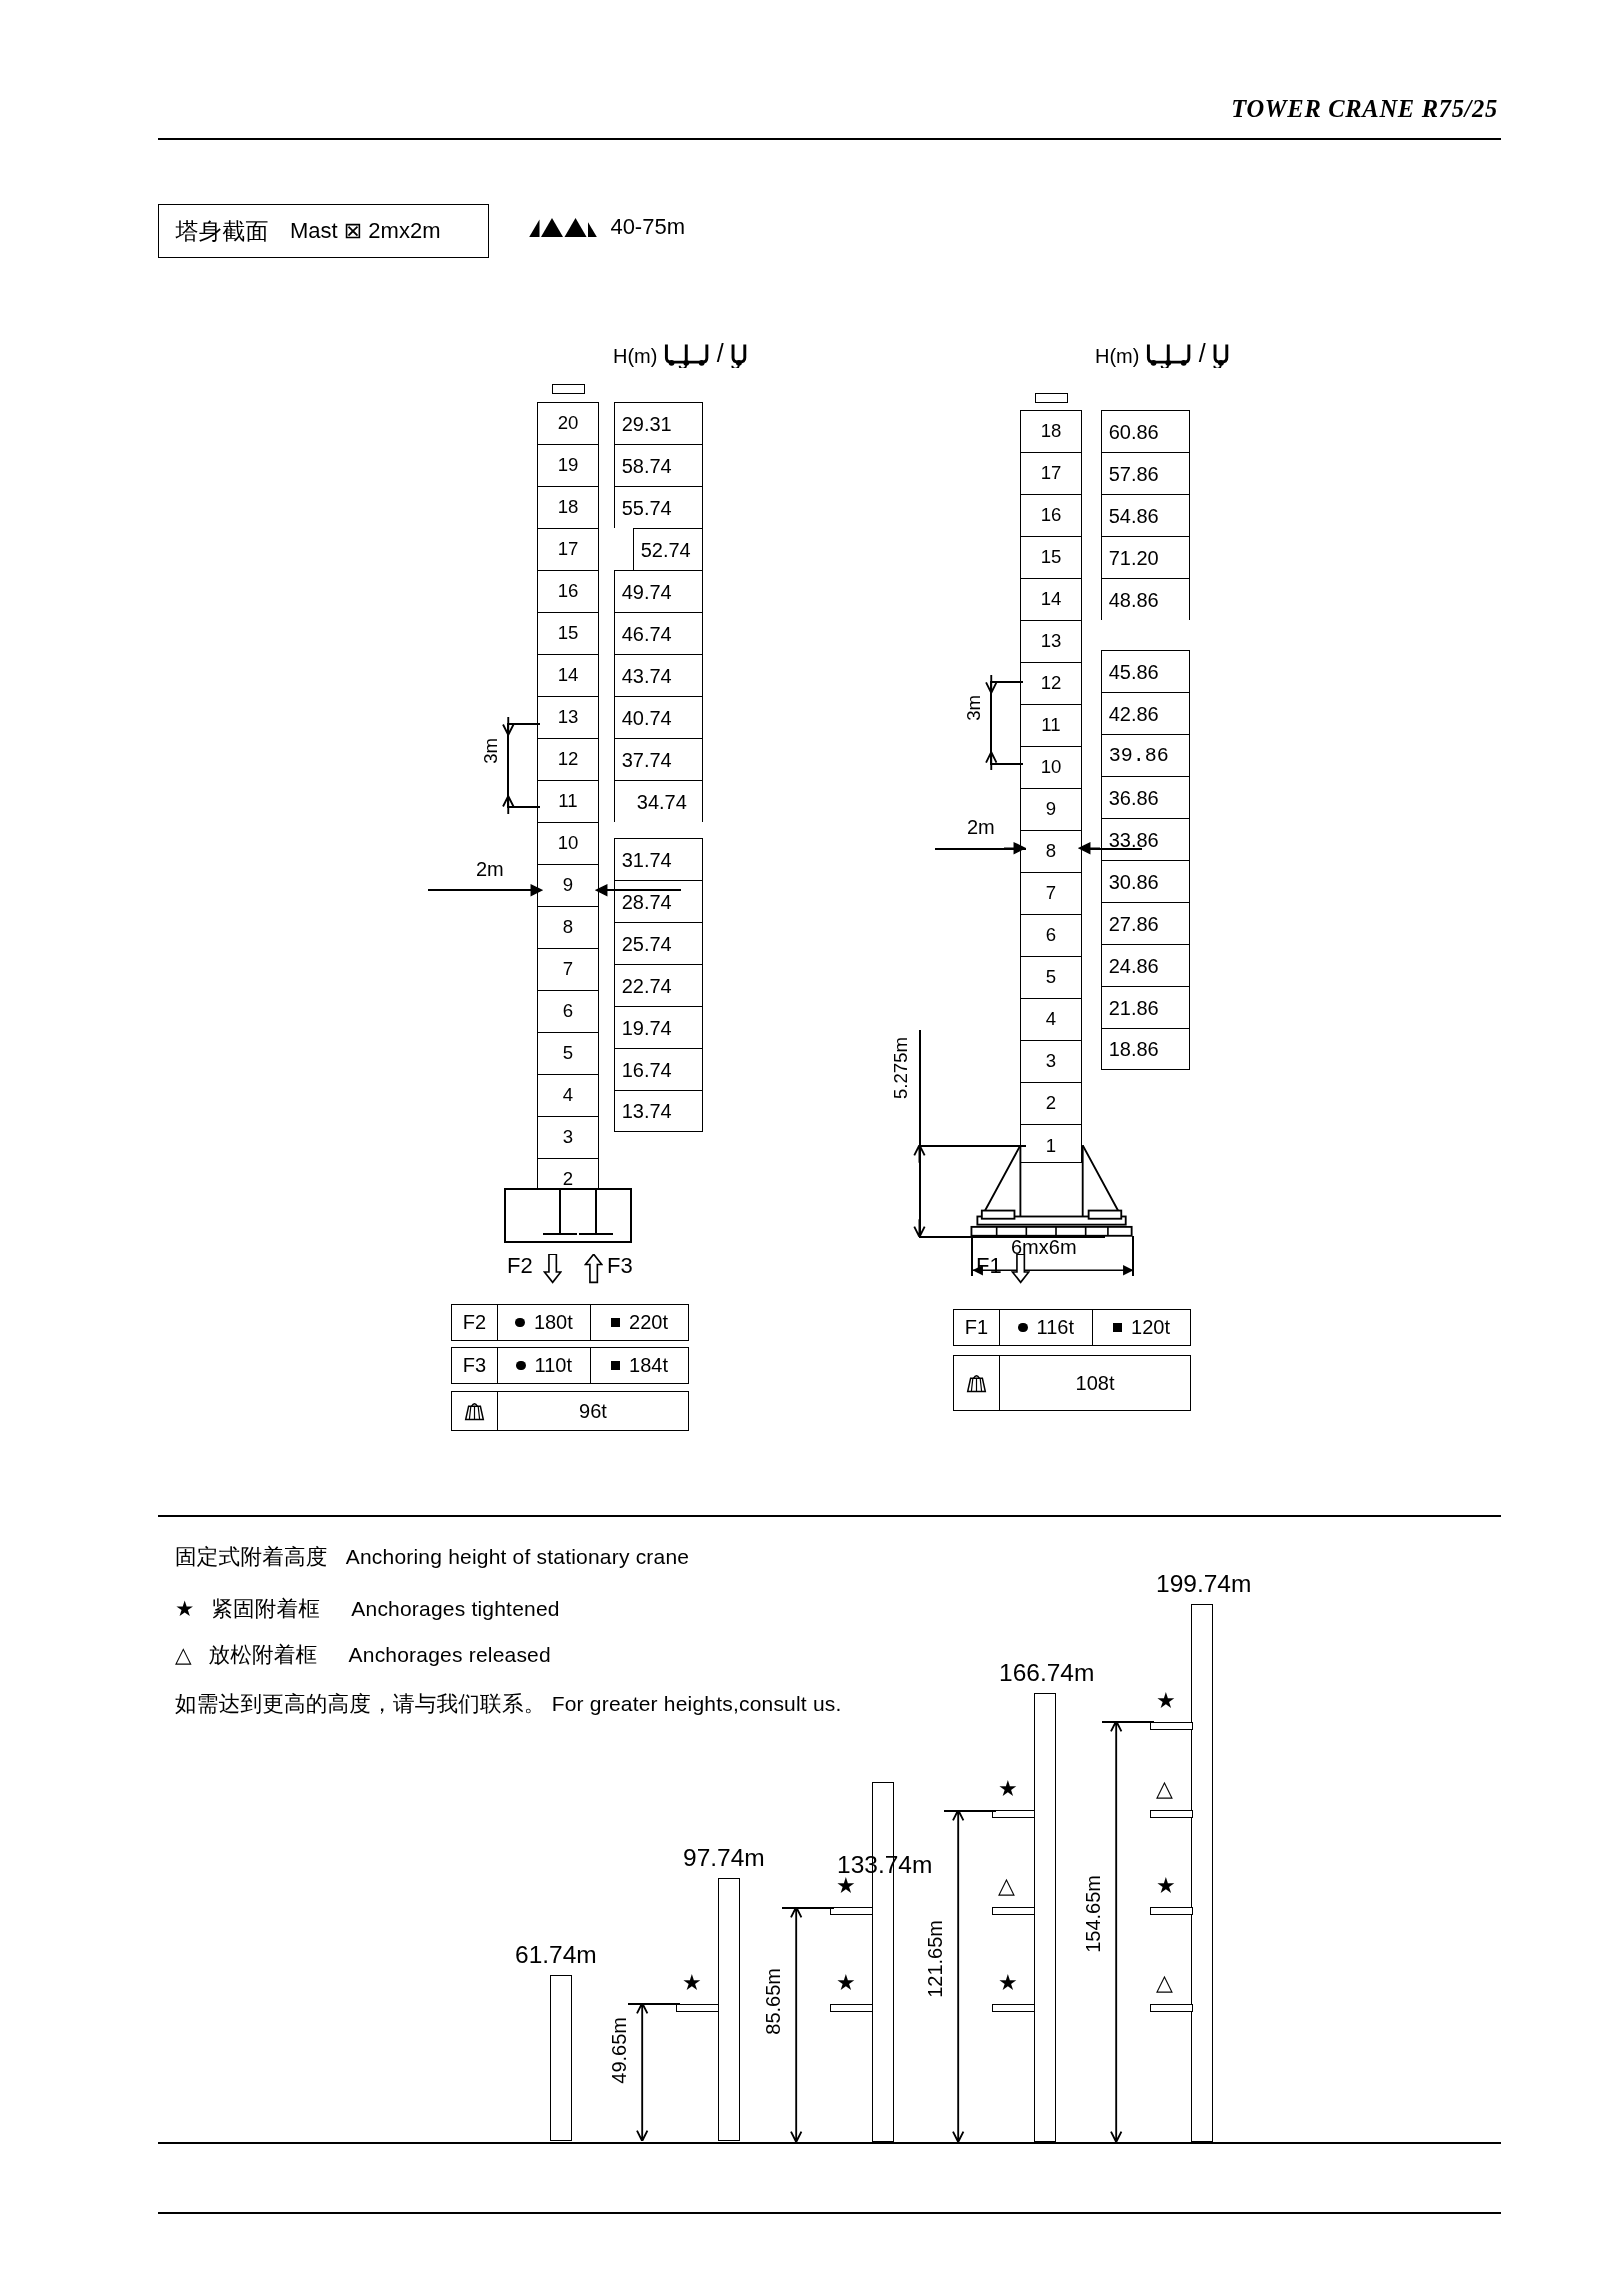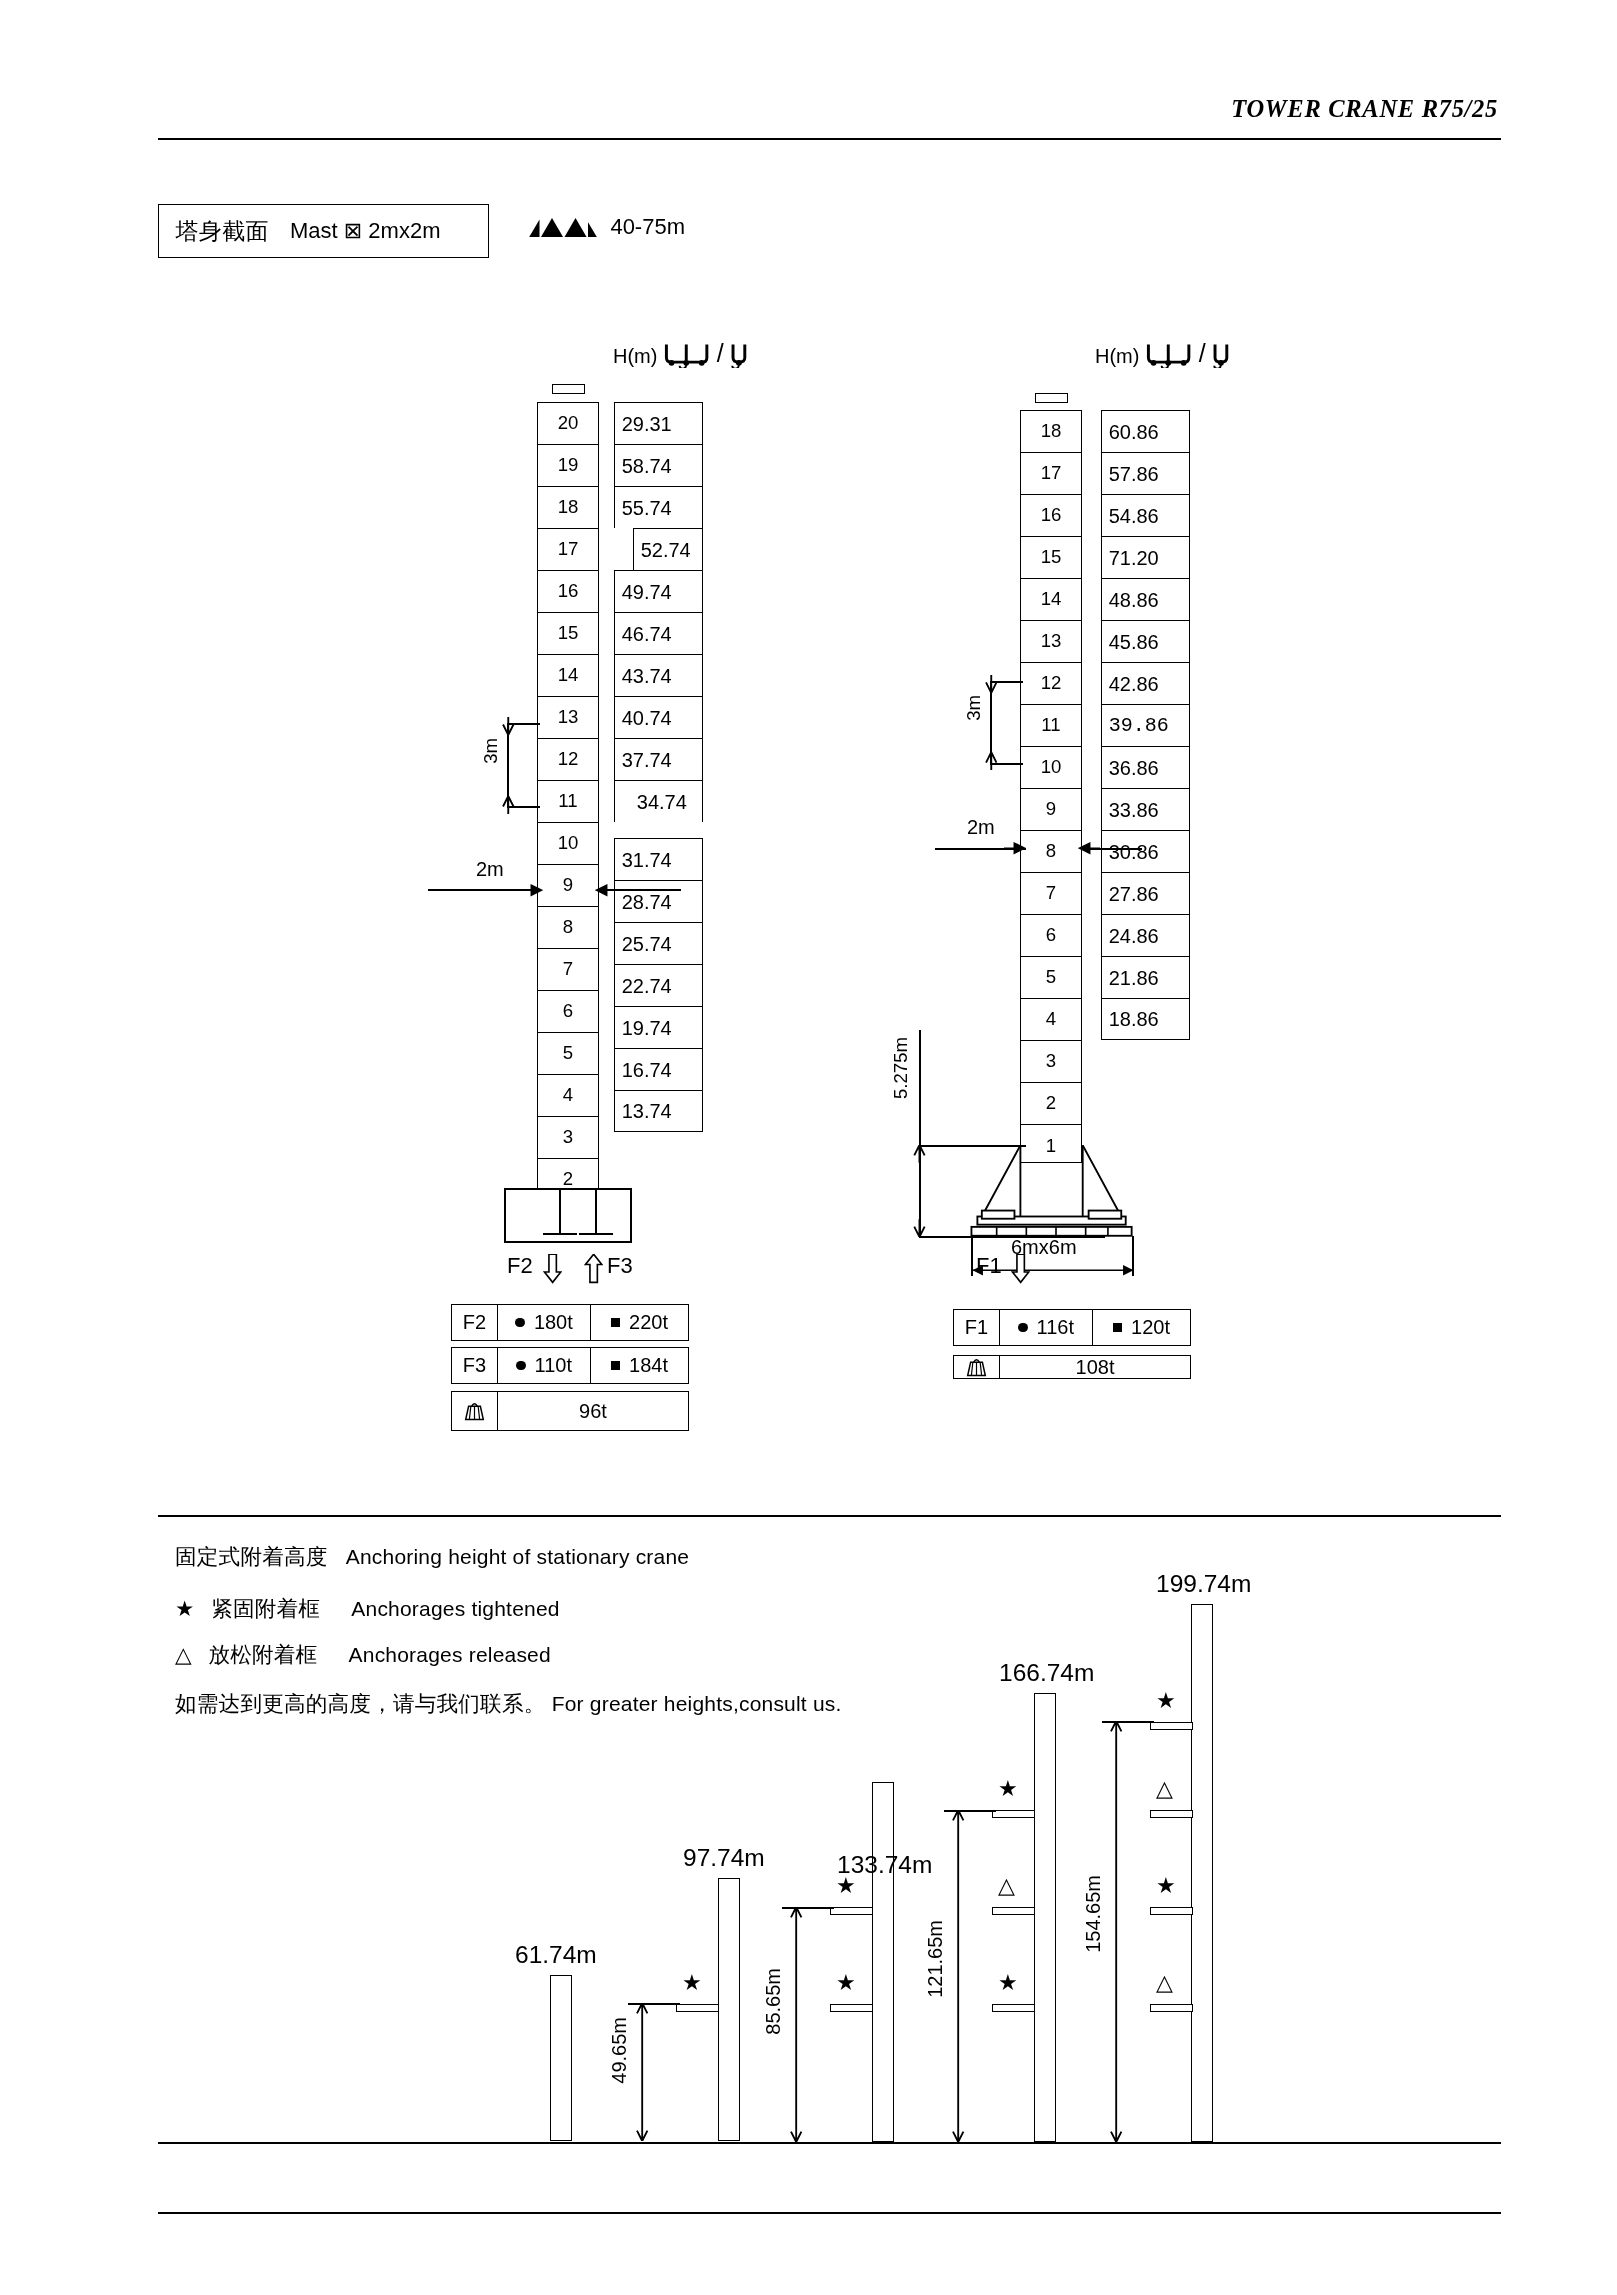--- a/index.html
+++ b/index.html
@@ -392,21 +392,21 @@
       </div>
       <div class="h-cell" style="height: 42px;">
         <span>54.86</span>
       </div>
       <div class="h-cell" style="height: 42px;">
         <span>71.20</span>
       </div>
       <div class="h-cell" style="height: 42px;">
         <span>48.86</span>
       </div>
-      <div class="h-cell" style="height: 42px;">
+      <div class="h-cell" style="height: 42px; margin-top: 30px;">
         <span>45.86</span>
       </div>
       <div class="h-cell" style="height: 42px;">
         <span>42.86</span>
       </div>
       <div class="h-cell" style="height: 42px; font-family: Liberation Mono, monospace;">
         <span>39.86</span>
       </div>
       <div class="h-cell" style="height: 42px;">
         <span>36.86</span>
@@ -488,21 +488,21 @@
     <div class="cell" style="width:93px;">
       <span class="dot"></span>
       <span>116t</span>
     </div>
     <div class="cell" style="flex:1;">
       <span class="sq"></span>
       <span>120t</span>
     </div>
   </div>
 
-  <div class="ftable" style="left:953px;top:1355px;width:238px;height:24px;">
+  <div class="ftable" style="left:953px;top:1355px;width:238px;height:56px;">
     <div class="cell" style="width:46px;">
       <svg width="25" height="25" viewBox="0 0 34 34">
         <path d="M9,10 L25,10 L29,28 L5,28 Z" stroke="#000" stroke-width="2" fill="none"></path>
         <path d="M17,10 L17,28 M12,10 L10,28 M22,10 L24,28" stroke="#000" stroke-width="1.6" fill="none"></path>
         <path d="M13,10 q4,-7 8,0" stroke="#000" stroke-width="2" fill="none"></path>
       </svg>
     </div>
     <div class="cell" style="flex:1;">108t</div>
   </div>
 

